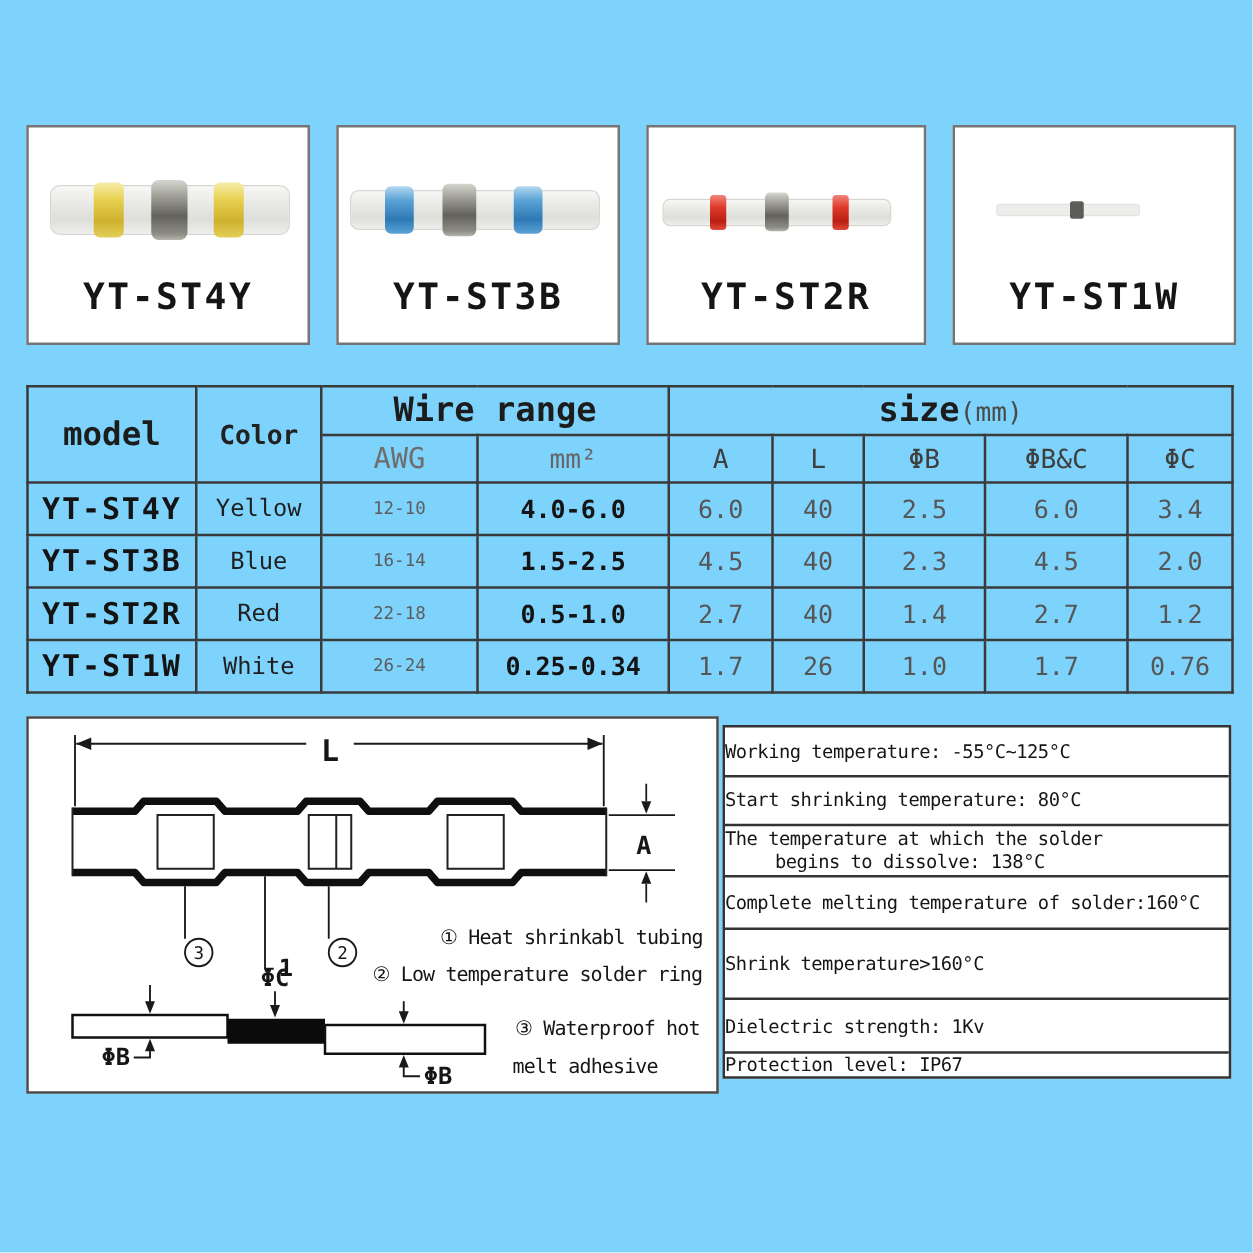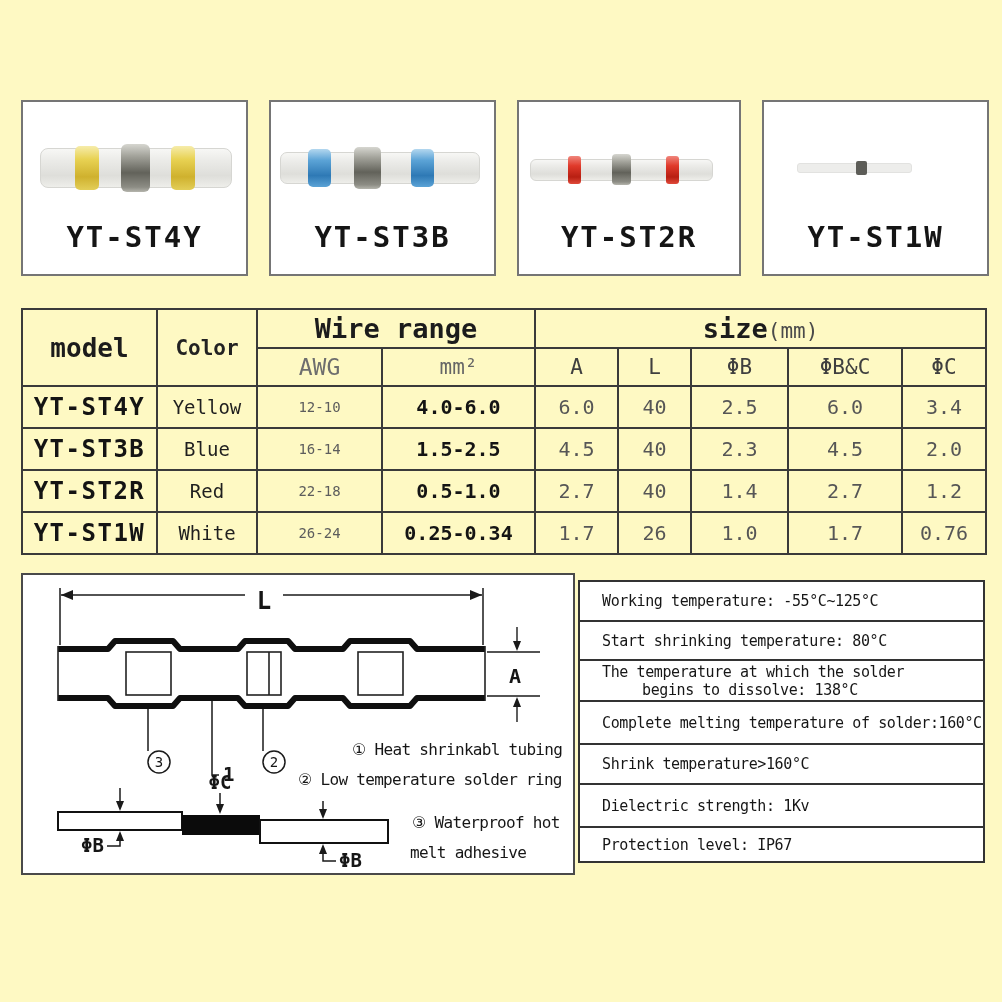--- a/index.html
+++ b/index.html
@@ -1,16 +1,16 @@
 <!DOCTYPE html>
 <html><head>
 <meta charset="utf-8">
 <style>
   html,body{margin:0;padding:0;background:#ffffff;}
-  .sheet{position:relative;width:1002px;height:1002px;background:#fef9c3;overflow:hidden;
+  .sheet{position:relative;width:1002px;height:1002px;background:#7dd3fc;overflow:hidden;
          font-family:"DejaVu Sans Mono","DejaVu Sans",monospace;color:#1a1a1a;}
 
   
   .products{position:absolute;left:21px;top:100px;display:flex;gap:21px;}
   .product-card{position:relative;width:227px;height:176px;border:2px solid #757575;
                 background:#fff;box-sizing:border-box;}
   .product-card.c3{width:224px;}
   .product-label{position:absolute;left:0;top:118px;width:100%;text-align:center;
                  font-size:29px;font-weight:bold;letter-spacing:2px;color:#151515;}
   .part{position:absolute;}
@@ -47,21 +47,21 @@
                border:2px solid #4a4a4a;box-sizing:border-box;background:#fff;}
   .diagram-box svg{display:block;}
   .diagram-box text{font-family:"DejaVu Sans Mono","DejaVu Sans",monospace;fill:#161616;}
   .legend-text{font-size:16px;letter-spacing:-0.7px;}
   .dim-label{font-weight:bold;}
 
   .spec-list{position:absolute;left:578px;top:580px;width:407px;height:283px;
              border:2px solid #333;box-sizing:border-box;display:flex;flex-direction:column;
              background:#fff;}
   .spec-row{box-sizing:border-box;border-bottom:2px solid #333;display:flex;flex-direction:column;
-            justify-content:center;padding-left:22px;font-size:15px;letter-spacing:-0.4px;
+            justify-content:center;padding-left:0;font-size:15px;letter-spacing:-0.4px;
             color:#161616;}
   .spec-row:last-child{border-bottom:none;flex:1;}
   .spec-row .l2{text-indent:8px;margin-left:32px;}
 </style>
 </head>
 <body>
 
 <div class="sheet">
 
   <div class="products">
@@ -269,21 +269,21 @@
     <div class="spec-row" style="height:39px">
       <div>Start shrinking temperature: 80°C</div>
     </div>
     <div class="spec-row" style="height:41px;line-height:18px;">
       <div>The temperature at which the solder</div>
       <div class="l2">begins to dissolve: 138°C</div>
     </div>
     <div class="spec-row" style="height:43px">
       <div>Complete melting temperature of solder:160°C</div>
     </div>
-    <div class="spec-row" style="height:40px">
+    <div class="spec-row" style="height:56px">
       <div>Shrink temperature&gt;160°C</div>
     </div>
     <div class="spec-row" style="height:43px">
       <div>Dielectric strength: 1Kv</div>
     </div>
     <div class="spec-row">
       <div>Protection level: IP67</div>
     </div>
   </div>
 

